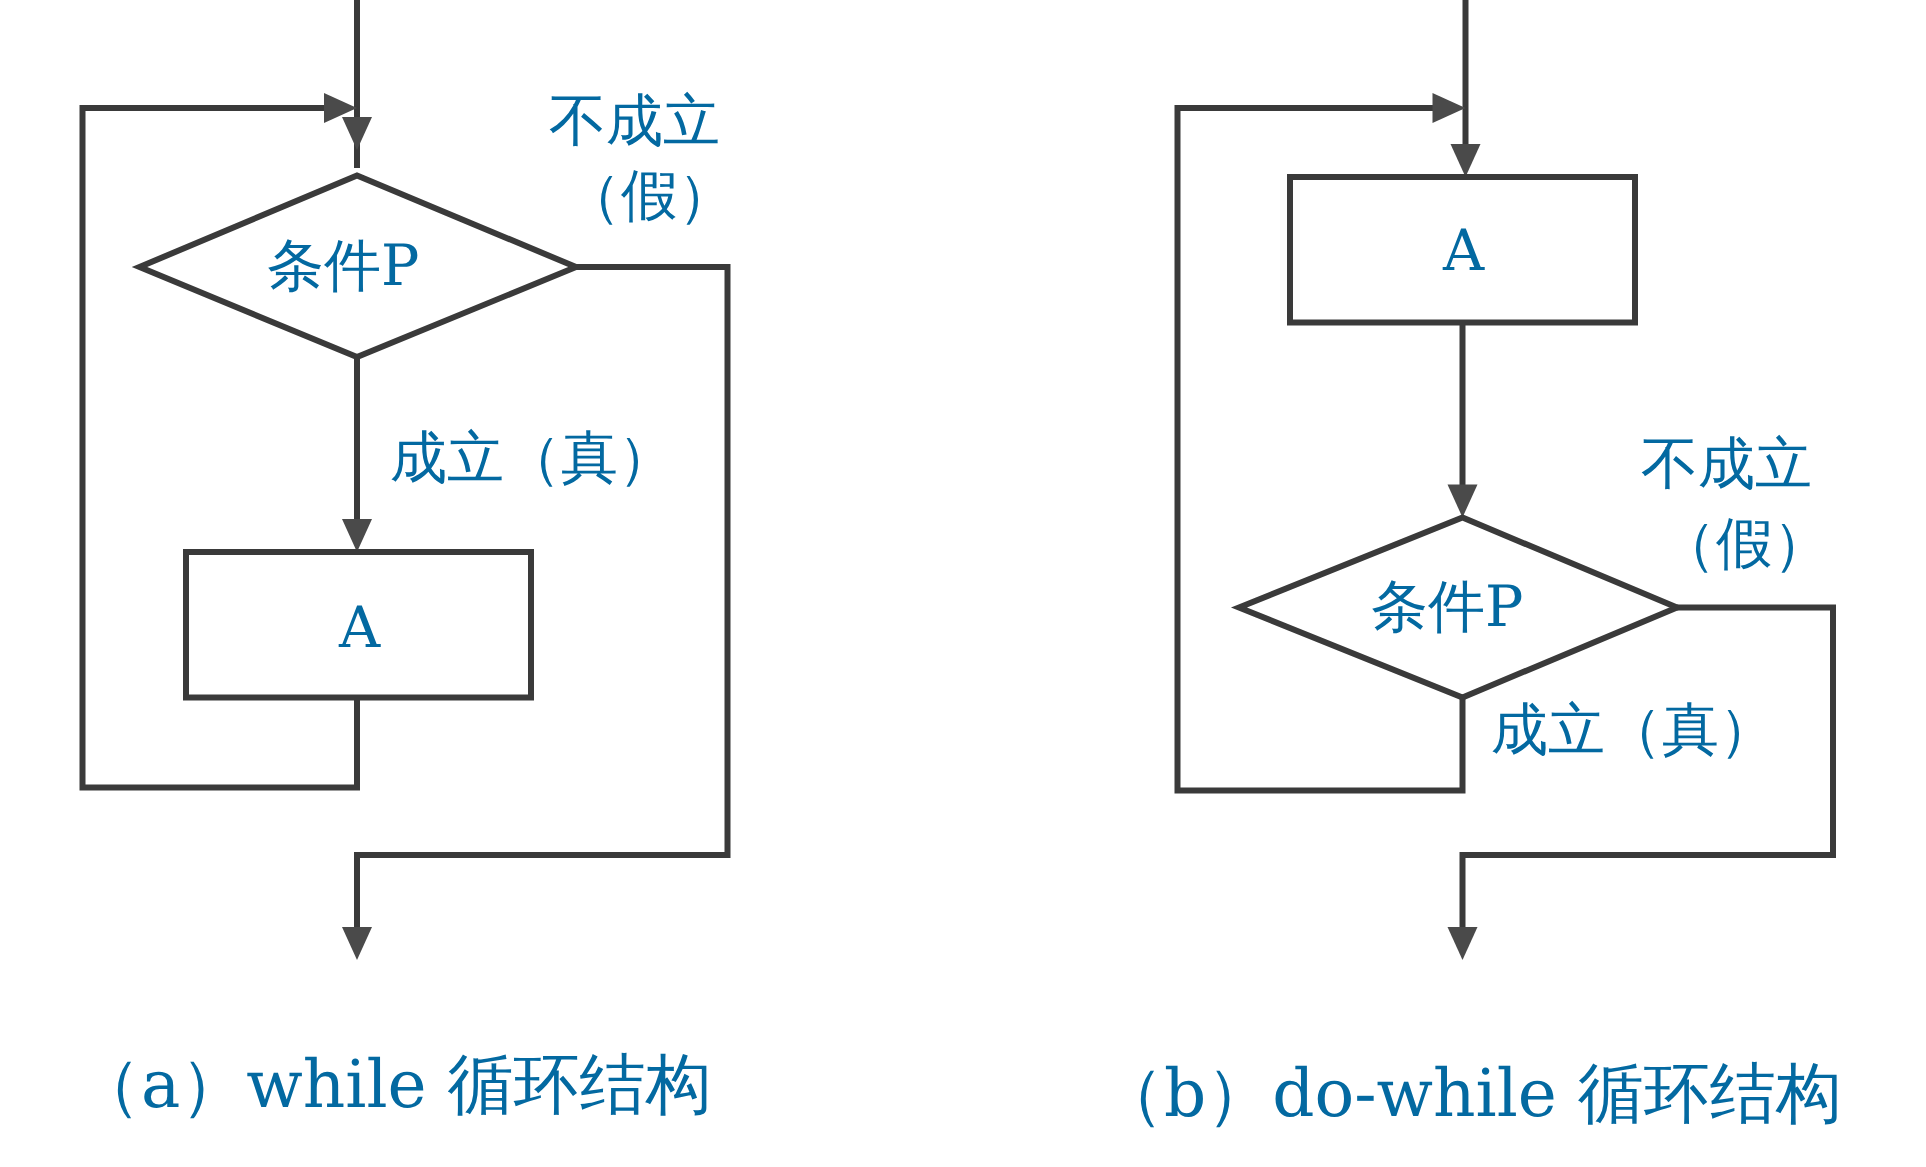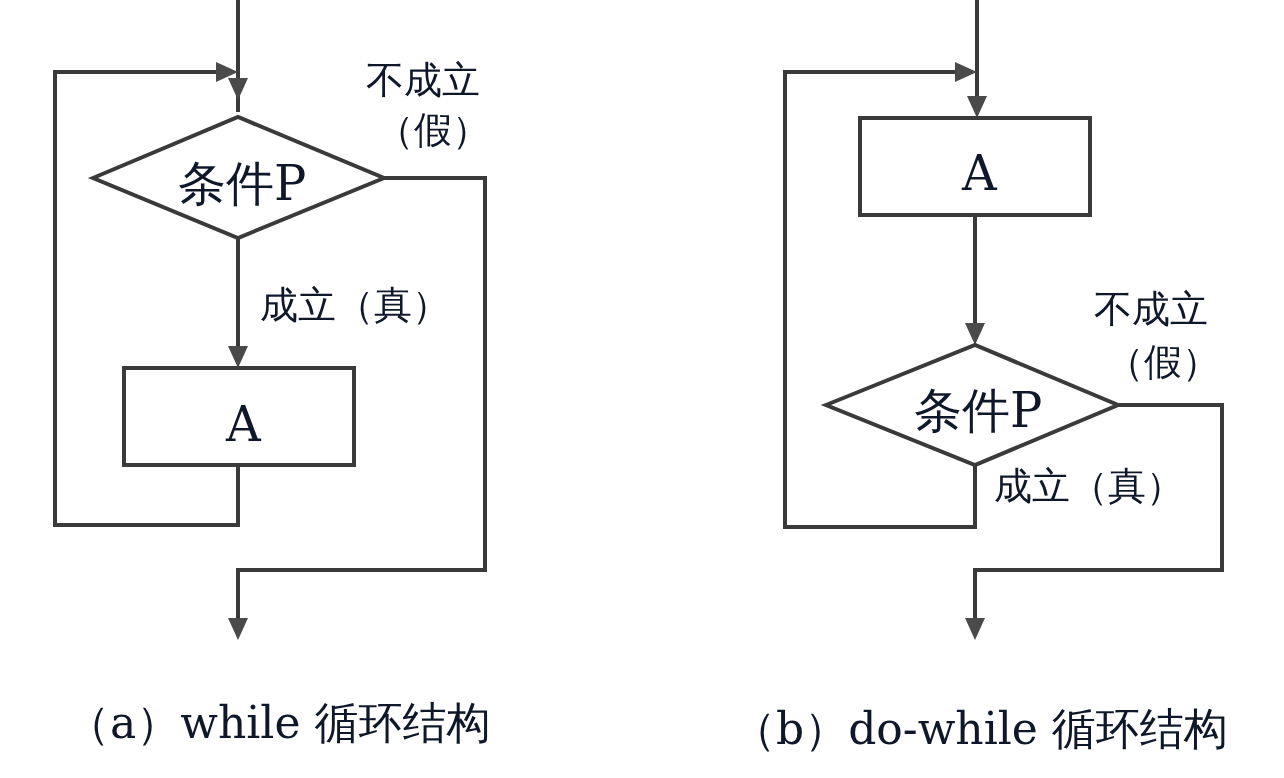--- a/index.html
+++ b/index.html
@@ -1,22 +1,22 @@
 <!DOCTYPE html>
 <html><head>
 <meta charset="utf-8">
 <style>
   html, body { margin: 0; padding: 0; background: #ffffff; }
   body { width: 1284px; height: 778px; position: relative; overflow: hidden; }
   svg { position: absolute; left: 0; top: 0; }
   .ln { stroke: #3a3a3a; stroke-width: 4; fill: none; stroke-linejoin: miter; }
   .shape { stroke: #3a3a3a; stroke-width: 4; fill: #ffffff; }
   .arrowhead { fill: #4a4a4a; }
-  .lbl { position: absolute; font-family: "DejaVu Serif", "Liberation Serif", serif; color: #0f172a; white-space: nowrap; }
-  .node-text { font-size: 48px; }
+  .lbl { position: absolute; font-family: "DejaVu Serif", "Liberation Serif", serif; color: #0369a1; white-space: nowrap; }
+  .node-text { font-size: 38px; }
   .edge-text { font-size: 38px; line-height: 44px; }
   .caption { font-size: 44px; }
 </style>
 </head>
 <body>
 
 <svg width="1284" height="778">
   <defs>
     <marker id="arr" markerWidth="10" markerHeight="10" refX="8" refY="5" orient="auto" markerUnits="userSpaceOnUse">
       <path d="M0,0 L10,5 L0,10 z" class="arrowhead"></path>
@@ -48,20 +48,20 @@
     <polyline class="ln" points="1118,405 1222,405 1222,570 975,570 975,630"></polyline>
     <polygon points="975,640 965,618 985,618" class="arrowhead"></polygon>
   </g>
 </svg>
 
 <div class="lbl node-text" style="left:178px; top:152px;">条件P</div>
 <div class="lbl node-text" style="left:226px; top:396px;">A</div>
 <div class="lbl edge-text" style="left:260px; top:283px;">成立（真）</div>
 <div class="lbl edge-text" style="left:366px; top:58px;">不成立</div>
 <div class="lbl edge-text" style="left:376px; top:108px;">（假）</div>
-<div class="lbl caption" style="left:50px; top:694px;margin-left:16px;">（a）while 循环结构</div>
+<div class="lbl caption" style="left:50px; top:694px;">（a）while 循环结构</div>
 
 <div class="lbl node-text" style="left:914px; top:379px;">条件P</div>
 <div class="lbl node-text" style="left:962px; top:145px;">A</div>
 <div class="lbl edge-text" style="left:994px; top:464px;">成立（真）</div>
 <div class="lbl edge-text" style="left:1094px; top:287px;">不成立</div>
 <div class="lbl edge-text" style="left:1106px; top:340px;">（假）</div>
 <div class="lbl caption" style="left:732px; top:700px;">（b）do-while 循环结构</div>
 
 </body></html>

